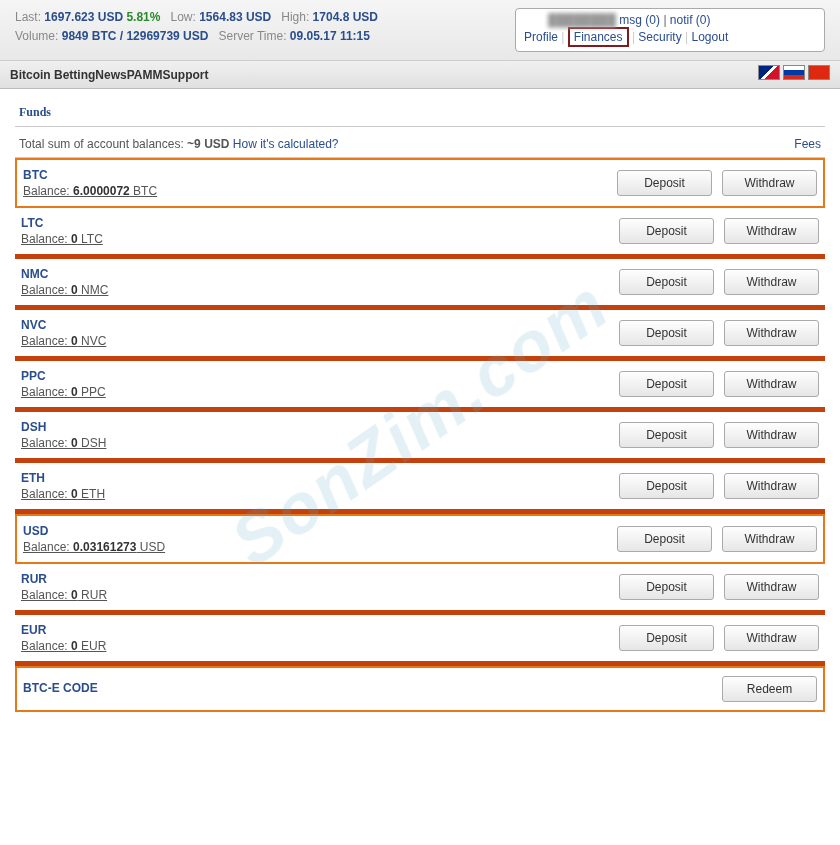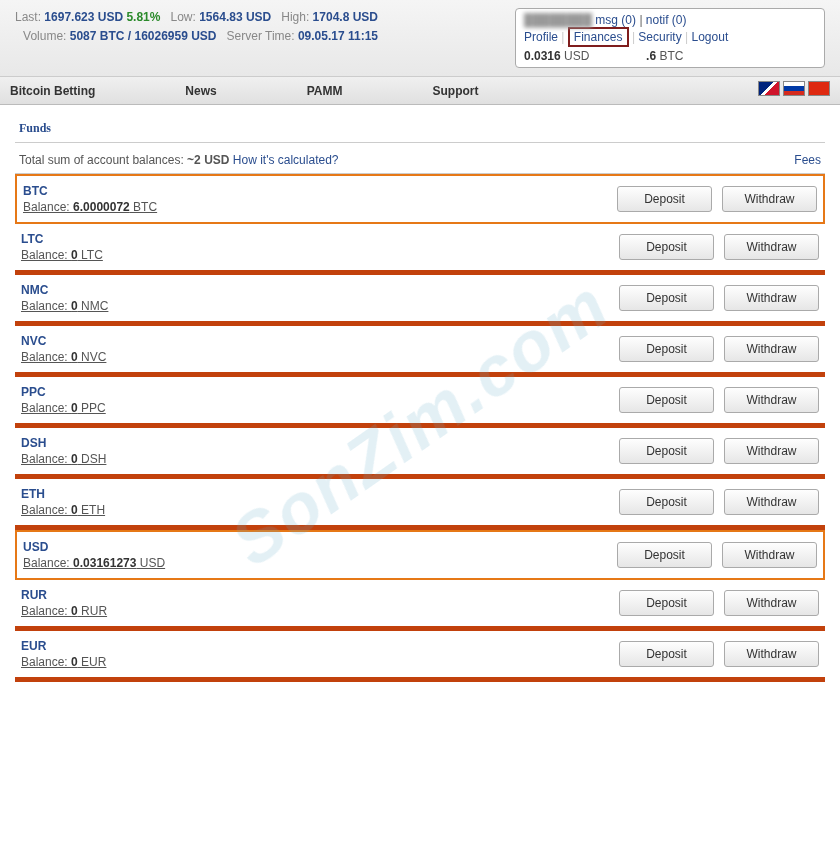--- a/index.html
+++ b/index.html
@@ -1,31 +1,31 @@
 <!DOCTYPE html>
 <html><head>
 <meta charset="utf-8">
 <style>
 * { margin: 0; padding: 0; box-sizing: border-box; }
 body { font-family: Arial, sans-serif; font-size: 12px; color: #333; background: #fff; width: 840px; }
 .topbar { background: linear-gradient(#f5f5f5, #e8e8e8); padding: 8px 15px; display: flex; justify-content: space-between; border-bottom: 1px solid #ccc; }
-.topbar-left { color: #666; line-height: 1.6; text-align: right; }
+.topbar-left { color: #666; line-height: 1.6; }
 .topbar-left .lbl { color: #888; }
 .topbar-left .val { color: #2a4d8e; font-weight: bold; }
 .topbar-left .green { color: #2a8a2a; font-weight: bold; }
 .topbar-right { border: 1px solid #aaa; background: #fff; border-radius: 4px; padding: 4px 8px; min-width: 310px; }
-.topbar-right .user-line { color: #666; }
+.topbar-right .user-line { color: #666; margin-left: 24px; }
 .topbar-right a { color: #2a4d8e; text-decoration: none; }
 .topbar-right .nav-links { padding: 3px 0; }
 .topbar-right .nav-links span.sep { color: #ccc; }
 .finances-link { border: 2px solid #7f1d1d; padding: 1px 4px; }
 .balances-line { color: #333; font-weight: bold; padding-top: 2px; }
 .balances-line .unit { font-weight: normal; color: #555; }
 .navbar { background: linear-gradient(#f0f0f0,#e0e0e0); border-bottom: 1px solid #bbb; display: flex; align-items: center; padding: 0 10px; height: 28px; font-weight: bold; color: #333; position: relative; }
-.navbar .navitem { margin-right: 90px; cursor: pointer; }
+.navbar .navitem { cursor: pointer; }
 .flags { position: absolute; right: 10px; top: 4px; display: flex; gap: 3px; }
 .flag { width: 22px; height: 15px; display: inline-block; }
 .flag-uk { background: linear-gradient(135deg,#00247d 0%,#00247d 45%,#fff 45%,#fff 55%,#cf142b 55%,#cf142b 100%); border:1px solid #888;}
 .flag-ru { background: linear-gradient(#fff 0%,#fff 33%,#0039a6 33%,#0039a6 66%,#d52b1e 66%,#d52b1e 100%); border:1px solid #888;}
 .flag-cn { background: #de2910; border:1px solid #888;}
 .content { padding: 10px 15px; }
 .section-title { color: #2a4d8e; font-weight: bold; padding: 6px 4px; border-bottom: 1px solid #ccc; margin-bottom: 4px; font-family: Liberation Serif, serif; }
 .summary-row { display: flex; justify-content: space-between; padding: 6px 4px; border-bottom: 1px solid #ccc; color: #555; }
 .summary-row a { color: #2a4d8e; text-decoration: none; text-align: right; }
 .fund-row { display: flex; justify-content: space-between; align-items: center; padding: 8px 6px; border-bottom: 5px solid #c2410c; }
@@ -48,21 +48,21 @@
       <span class="green">5.81%</span>
       &nbsp;
       <span class="lbl">Low:</span>
       <span class="val">1564.83 USD</span>
       &nbsp;
       <span class="lbl">High:</span>
       <span class="val">1704.8 USD</span>
     </div>
     <div>
       <span class="lbl">Volume:</span>
-      <span class="val">5087 BTC / 16026959 USD</span>
+      <span class="val">9849 BTC / 12969739 USD</span>
       &nbsp;
       <span class="lbl">Server Time:</span>
       <span class="val">09.05.17 11:15</span>
     </div>
   </div>
   <div class="topbar-right">
     <div class="user-line">
       <span style="filter:blur(2px);color:#999">████████</span>
       <a href="#">msg (0)</a>
       <span class="sep">|</span>
@@ -70,48 +70,41 @@
     </div>
     <div class="nav-links">
       <a href="#">Profile</a>
       <span class="sep">|</span>
       <a href="#" class="finances-link">Finances</a>
       <span class="sep">|</span>
       <a href="#">Security</a>
       <span class="sep">|</span>
       <a href="#">Logout</a>
     </div>
-    <div class="balances-line">
-      <span>0.0316</span>
-      <span class="unit">USD</span>
-      &nbsp;&nbsp;&nbsp;&nbsp;&nbsp;&nbsp;&nbsp;&nbsp;&nbsp;&nbsp;&nbsp;&nbsp;&nbsp;&nbsp;&nbsp;
-      <span>.6</span>
-      <span class="unit">BTC</span>
-    </div>
   </div>
 </div>
 
 <div class="navbar">
   <span class="navitem">Bitcoin Betting</span>
   <span class="navitem">News</span>
   <span class="navitem">PAMM</span>
   <span class="navitem">Support</span>
   <div class="flags">
     <span class="flag flag-uk"></span>
     <span class="flag flag-ru"></span>
     <span class="flag flag-cn"></span>
   </div>
 </div>
 
 <div class="content">
   <div class="section-title">Funds</div>
   <div class="summary-row">
     <div>
       <span>Total sum of account balances:</span>
-      <b>~2 USD</b>
+      <b>~9 USD</b>
       <a href="#">How it's calculated?</a>
     </div>
     <a href="#">Fees</a>
   </div>
 
   <div id="funds-list">
       <div class="fund-row highlight">
         <div class="fund-info"><span class="cur">BTC</span><span class="balline">Balance: <b>6.0000072</b> BTC</span></div>
         <div class="fund-actions">
           <div class="btn">Deposit</div>
@@ -176,16 +169,24 @@
       </div>
       <div class="fund-row">
         <div class="fund-info"><span class="cur">EUR</span><span class="balline">Balance: <b>0</b> EUR</span></div>
         <div class="fund-actions">
           <div class="btn">Deposit</div>
           <div class="btn">Withdraw</div>
         </div>
       </div>
     </div>
 
+  <div class="fund-row highlight">
+    <div class="fund-info">
+      <span class="cur">BTC-E CODE</span>
+    </div>
+    <div class="fund-actions">
+      <div class="btn">Redeem</div>
+    </div>
+  </div>
 
 </div>
 
 <div class="watermark">SonZim.com</div>
 
 </body></html>

